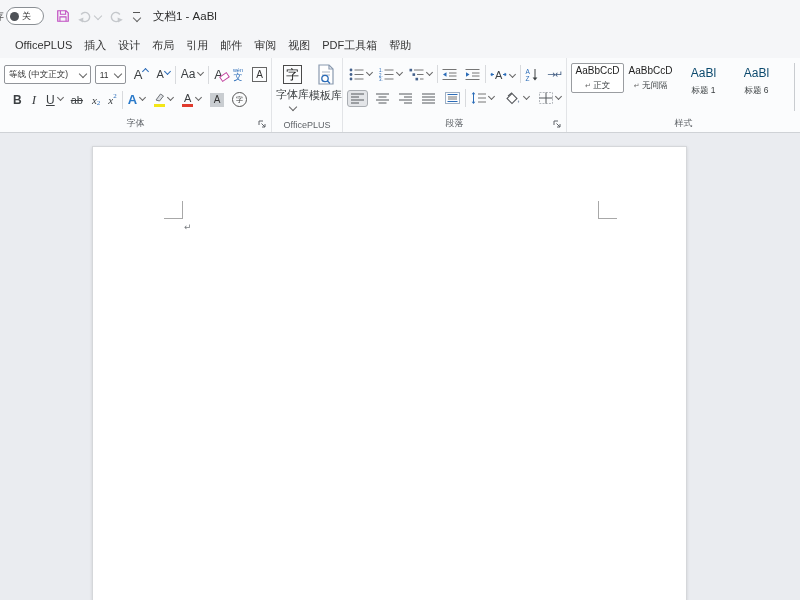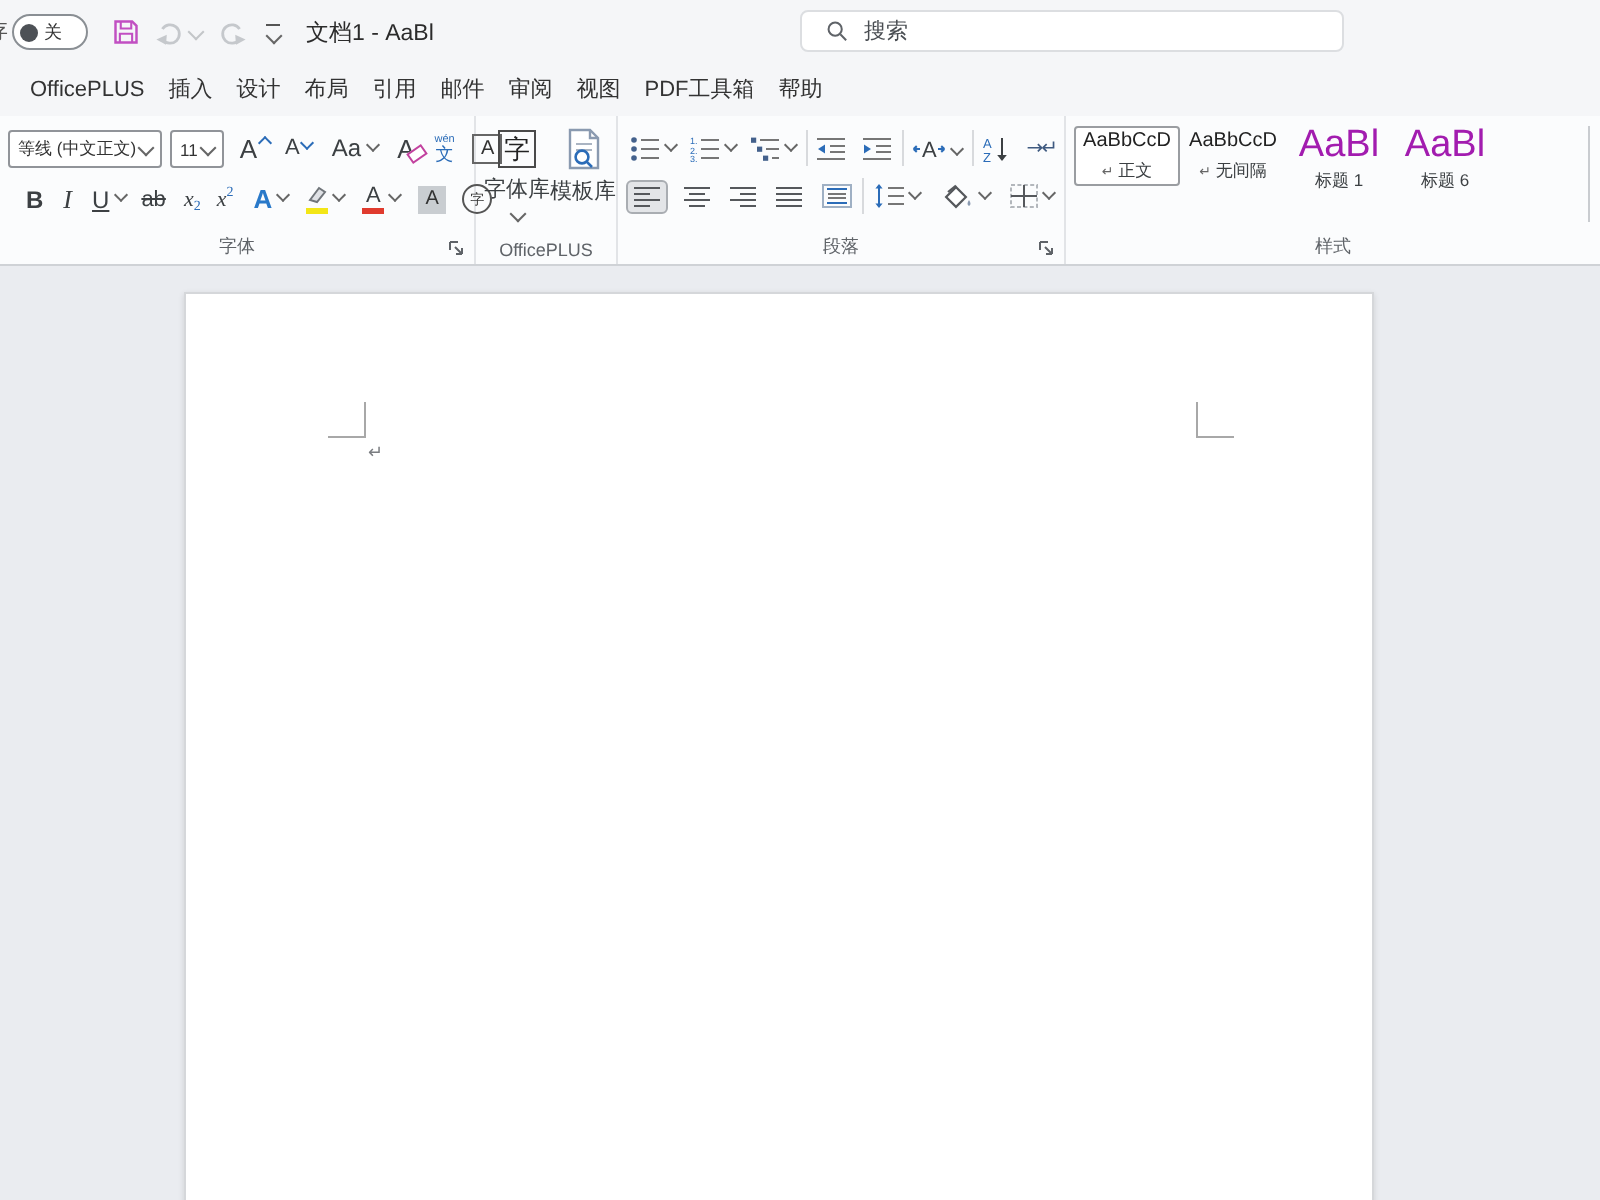--- a/index.html
+++ b/index.html
@@ -28,21 +28,21 @@
   
   .ribbon{position:absolute;top:58px;left:0;width:800px;height:75px;background:#fbfcfd;border-bottom:1px solid #cfd2d6;display:flex;box-sizing:border-box}
   .group{position:relative;height:100%;box-sizing:border-box;padding:4px 2px 15px 4px;border-right:1px solid #e2e4e7}
   .glabel{position:absolute;bottom:2px;left:0;right:0;text-align:center;font-size:9px;color:#5f6368}
   .launcher{position:absolute;right:4px;bottom:3px;width:9px;height:9px}
   .r{display:flex;align-items:center;height:25px}
   .btn{display:inline-flex;align-items:center;justify-content:center;padding:0 2px;color:#3c4043}
   .sep{width:1px;height:18px;background:#d8dadd;margin:0 3px;align-self:center}
   .chev.s{width:4px;height:4px;margin-left:3px;margin-bottom:4px}
   
-  .g-font{width:238px}
+  .g-font{width:272px}
   .combo{height:19px;border:1px solid #919499;border-radius:2px;background:#fff;display:flex;align-items:center;box-sizing:border-box;padding:0 4px;justify-content:space-between}
   .combo .v{font-size:8.5px;color:#333;white-space:nowrap}
   .combo .chev{margin:0 0 2px 2px}
   .fname{width:94px;margin-right:4px}
   .fsize{width:33px;margin-right:6px}
   .glyphA{font-size:13px;line-height:13px;color:#3c4043}
   .bluechev{width:4px;height:4px;display:inline-block;border-right:1.2px solid #2b6cb8;border-bottom:1.2px solid #2b6cb8}
   .up{transform:rotate(-135deg)}
   .down{transform:rotate(45deg)}
   .b-bold{font-weight:bold;font-size:12px}
@@ -74,21 +74,21 @@
   
   .g-par{width:224px}
   .g-par .r{height:24px}
   .marks{font-size:10px;color:#3f5a80;letter-spacing:-1px;font-family:"DejaVu Sans",sans-serif}
   
   .g-sty{flex:1;border-right:none}
   .stybar{display:flex;align-items:flex-start;height:48px;margin-top:1px}
   .sty{width:53px;display:flex;flex-direction:column;align-items:center;justify-content:center;border:1px solid transparent;border-radius:2px;box-sizing:border-box}
   .sty.sel{border-color:#9a9da1;background:#fff}
   .sty .pv{font-size:10px;color:#222;line-height:13px;white-space:nowrap}
-  .sty .pv.big{font-size:19px;color:#a21caf;line-height:18px}
+  .sty .pv.big{font-size:12px;color:#0c4a6e;line-height:18px}
   .sty .nm{font-size:8.5px;color:#3c4043;margin-top:3px;white-space:nowrap}
   .sty .nm .pref{font-size:7px;color:#666}
   .galend{width:1px;background:#c9ccd0;align-self:stretch;margin-left:auto;margin-right:3px}
   
   .docarea{position:absolute;top:133px;left:0;width:800px;height:467px;background:#eaecf0}
   .page{position:absolute;left:92px;top:13px;width:595px;height:470px;background:#fff;border:1px solid #d5d7da;box-shadow:0 1px 3px rgba(0,0,0,0.12);box-sizing:border-box}
   .crop-l{position:absolute;left:71px;top:54px;width:18px;height:17px;border-right:1px solid #a8a8a8;border-bottom:1px solid #a8a8a8}
   .crop-r{position:absolute;left:505px;top:54px;width:18px;height:17px;border-left:1px solid #a8a8a8;border-bottom:1px solid #a8a8a8}
   .pilcrow{position:absolute;left:91px;top:75px;font-size:9px;color:#7a7d81;font-family:"DejaVu Sans",sans-serif}
   svg{display:block}
@@ -122,27 +122,20 @@
       <svg width="14" height="13" viewBox="0 0 14 13">
         <path d="M10.8 4.5 A4.6 4.6 0 1 0 10.6 9.8" fill="none" stroke="#c5c8cc" stroke-width="1.4"></path>
         <path d="M13.8 9.8 L8.6 7.4 L9.0 12.4 Z" fill="#c5c8cc"></path>
       </svg>
     </span>
     <span class="qatchev">
       <span class="bar"></span>
       <span class="chev"></span>
     </span>
     <span class="title-txt">文档1 - AaBl</span>
-    <div class="search">
-      <svg class="mag" width="11" height="11" viewBox="0 0 12 12">
-        <circle cx="5" cy="5" r="3.6" fill="none" stroke="#5f6368" stroke-width="1.1"></circle>
-        <line x1="7.8" y1="7.8" x2="11" y2="11" stroke="#5f6368" stroke-width="1.1"></line>
-      </svg>
-      <span class="ph">搜索</span>
-    </div>
   </div>
 
   <div class="tabrow">
     <span class="tab">OfficePLUS</span>
     <span class="tab">插入</span>
     <span class="tab">设计</span>
     <span class="tab">布局</span>
     <span class="tab">引用</span>
     <span class="tab">邮件</span>
     <span class="tab">审阅</span>

